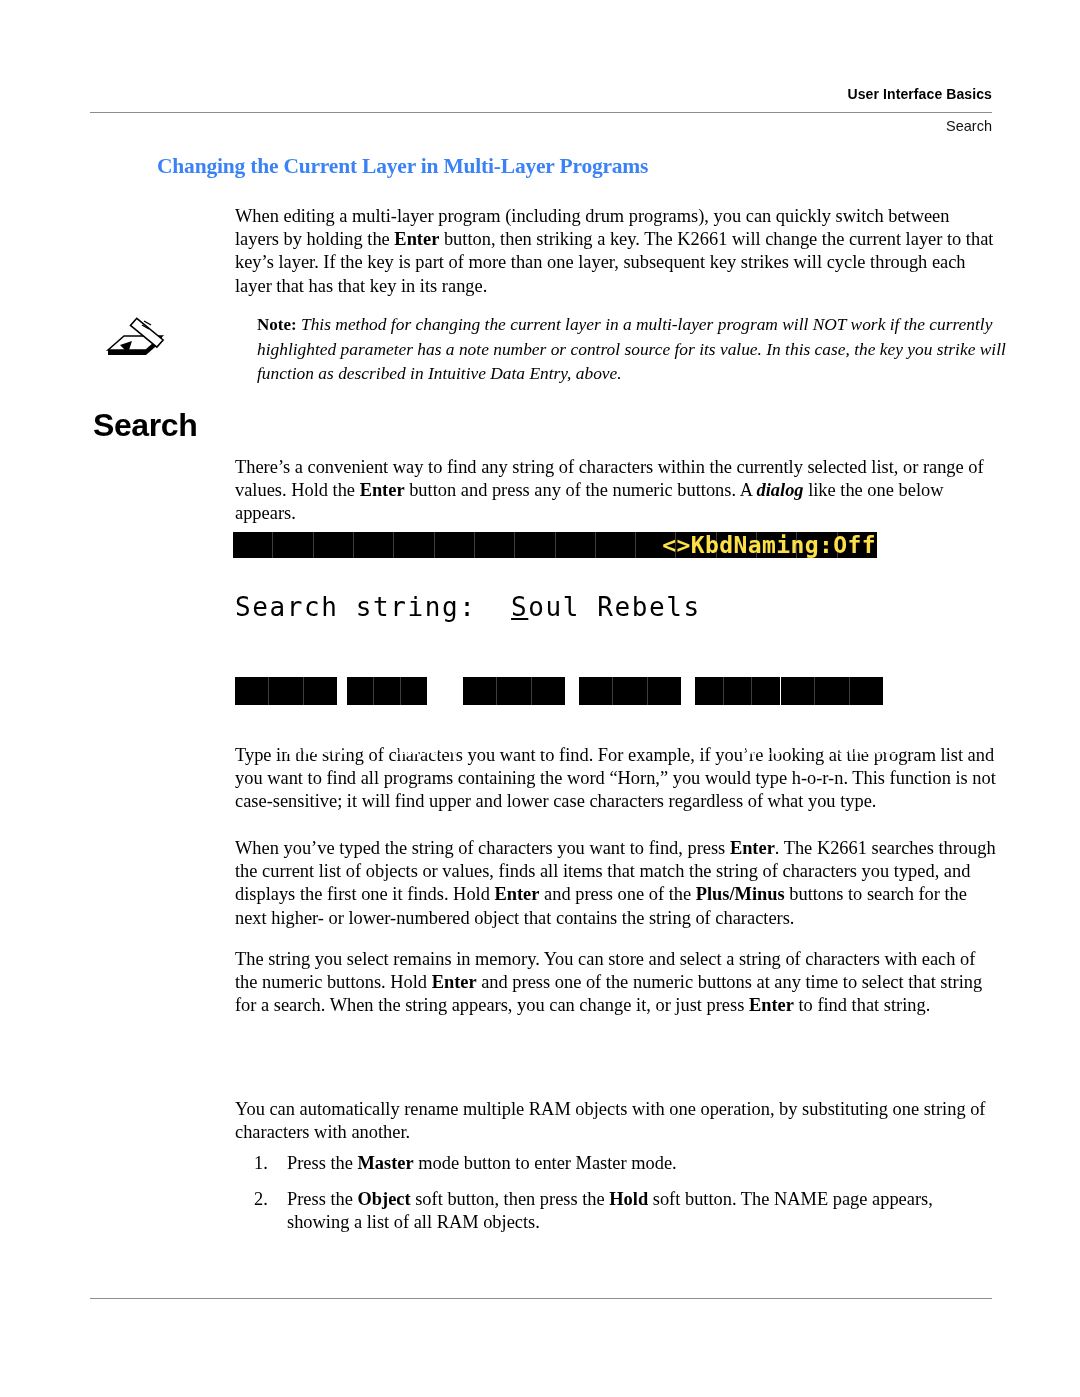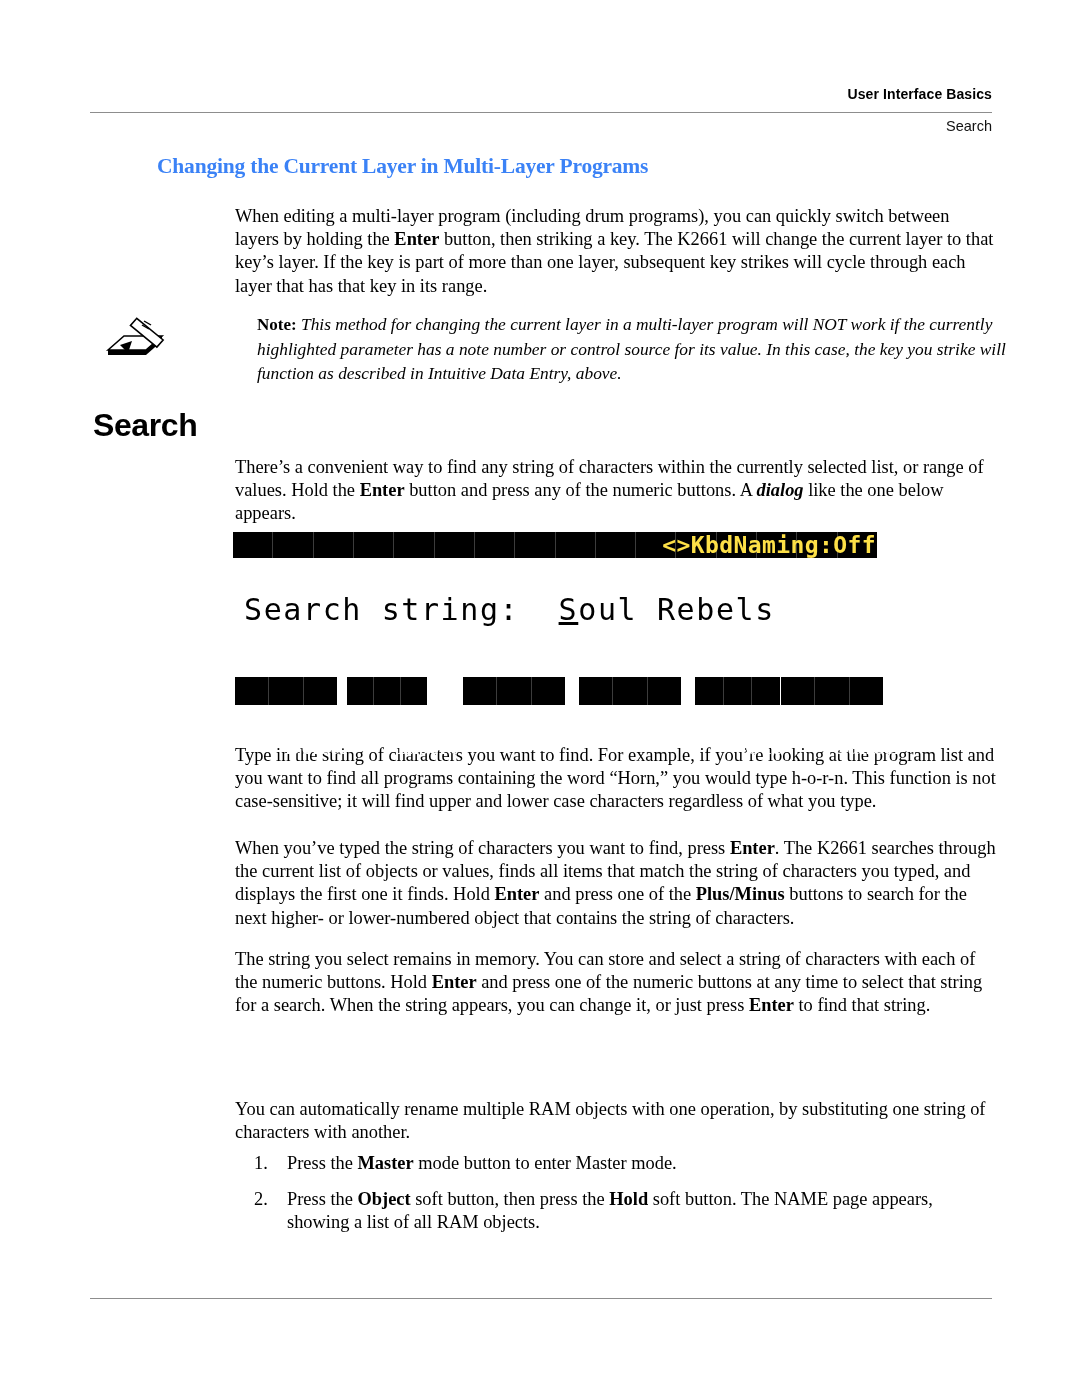--- a/index.html
+++ b/index.html
@@ -160,24 +160,24 @@
     font-family: "DejaVu Sans Mono", monospace;
     font-weight: bold;
     font-size: 23px;
     letter-spacing: 0.4px;
     line-height: 26px;
     white-space: pre;
   }
 
   .lcd-line {
     position: absolute;
-    left: 11px;
+    left: 2px;
     top: 60px;
     font-family: "DejaVu Sans Mono", monospace;
-    font-size: 30px;
+    font-size: 26px;
     letter-spacing: 1.6px;
     color: #000;
     white-space: pre;
     text-align: right;
   }
   .lcd-line .cursor-char {
     text-decoration: underline;
   }
 
   .softrow {

